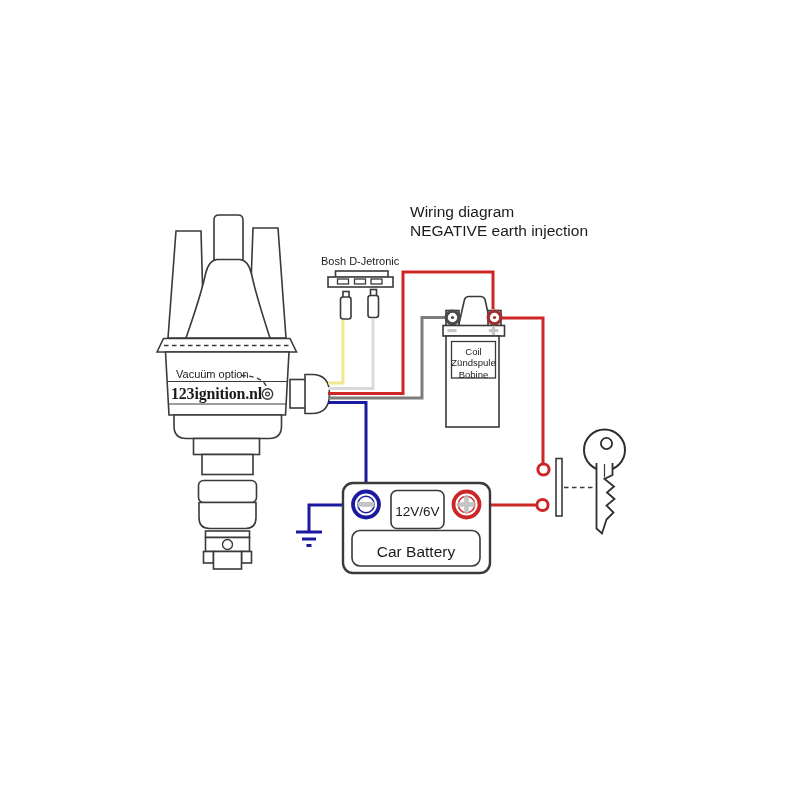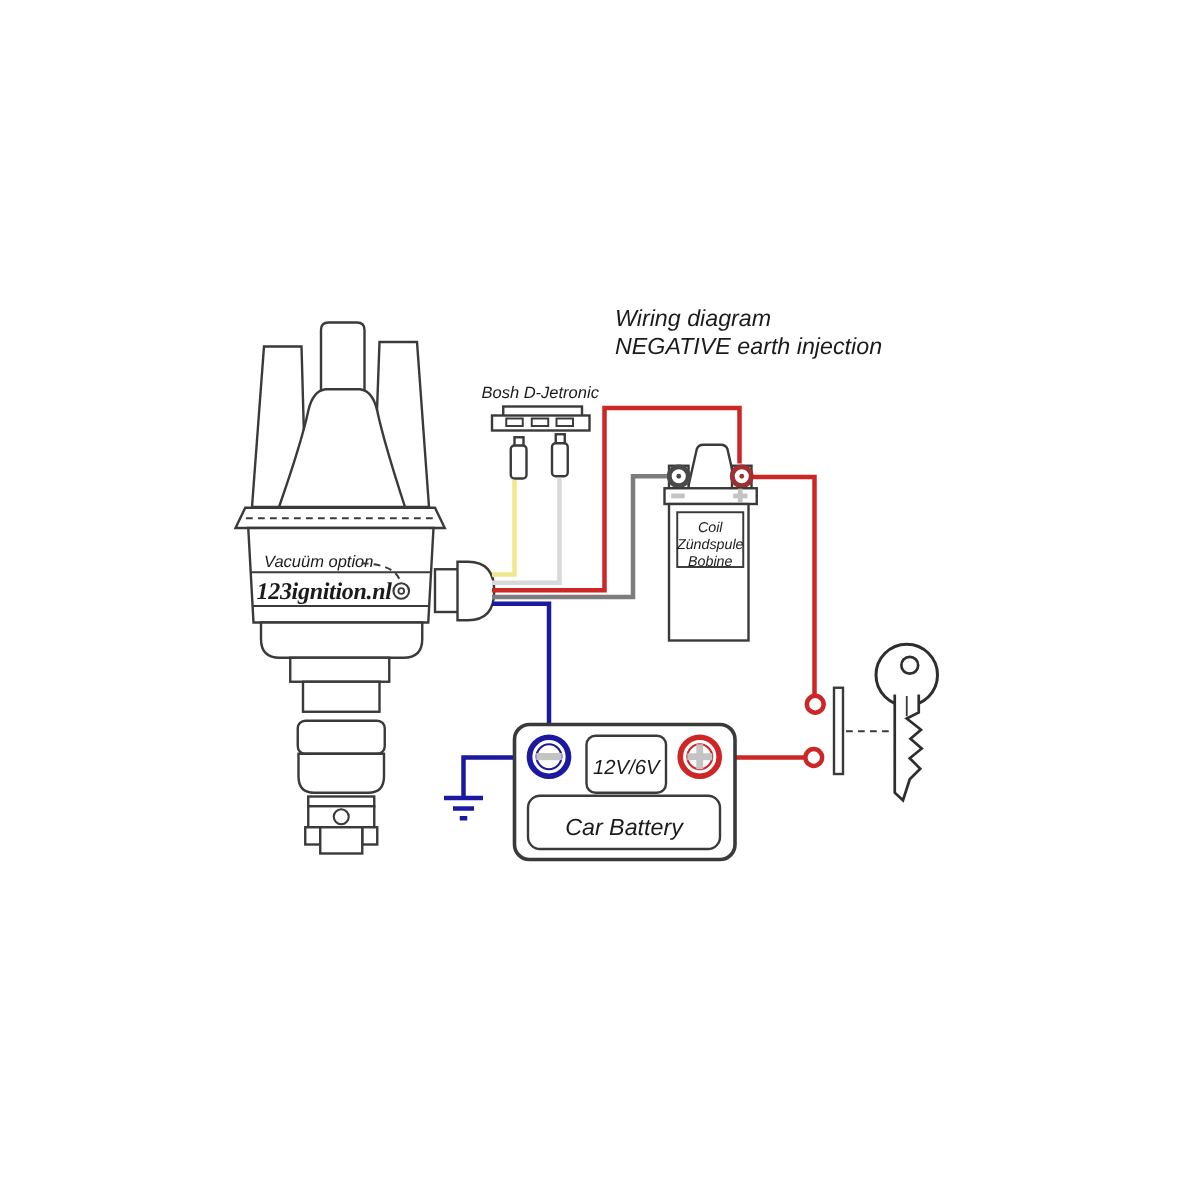--- a/index.html
+++ b/index.html
@@ -1,16 +1,16 @@
 <!DOCTYPE html>
 <html><head>
 <meta charset="utf-8">
 <style>
   html,body { margin:0; padding:0; background:#ffffff; }
-  .stage { position:relative; width:800px; height:800px; background:#ffffff; overflow:hidden;font-style:italic; }
+  .stage { position:relative; width:800px; height:800px; background:#ffffff; overflow:hidden; }
   svg { position:absolute; left:0; top:0; }
   text { font-family:"Liberation Sans","DejaVu Sans",sans-serif; fill:#1b1b1b; }
   .t-title { font-size:15.5px; }
   .t-small { font-size:11px; }
   .t-coil  { font-size:9.5px; text-anchor:middle; }
   .t-brand { font-family:"Liberation Serif","DejaVu Serif",serif; font-weight:bold; font-size:16px; letter-spacing:-0.2px; }
   .t-volt  { font-size:13.5px; text-anchor:middle; }
   .t-batt  { font-size:15.5px; text-anchor:middle; }
   .ln   { fill:#ffffff; stroke:#3a3a3a; stroke-width:1.6; }
   .ln2  { fill:#ffffff; stroke:#3a3a3a; stroke-width:2.4; }

